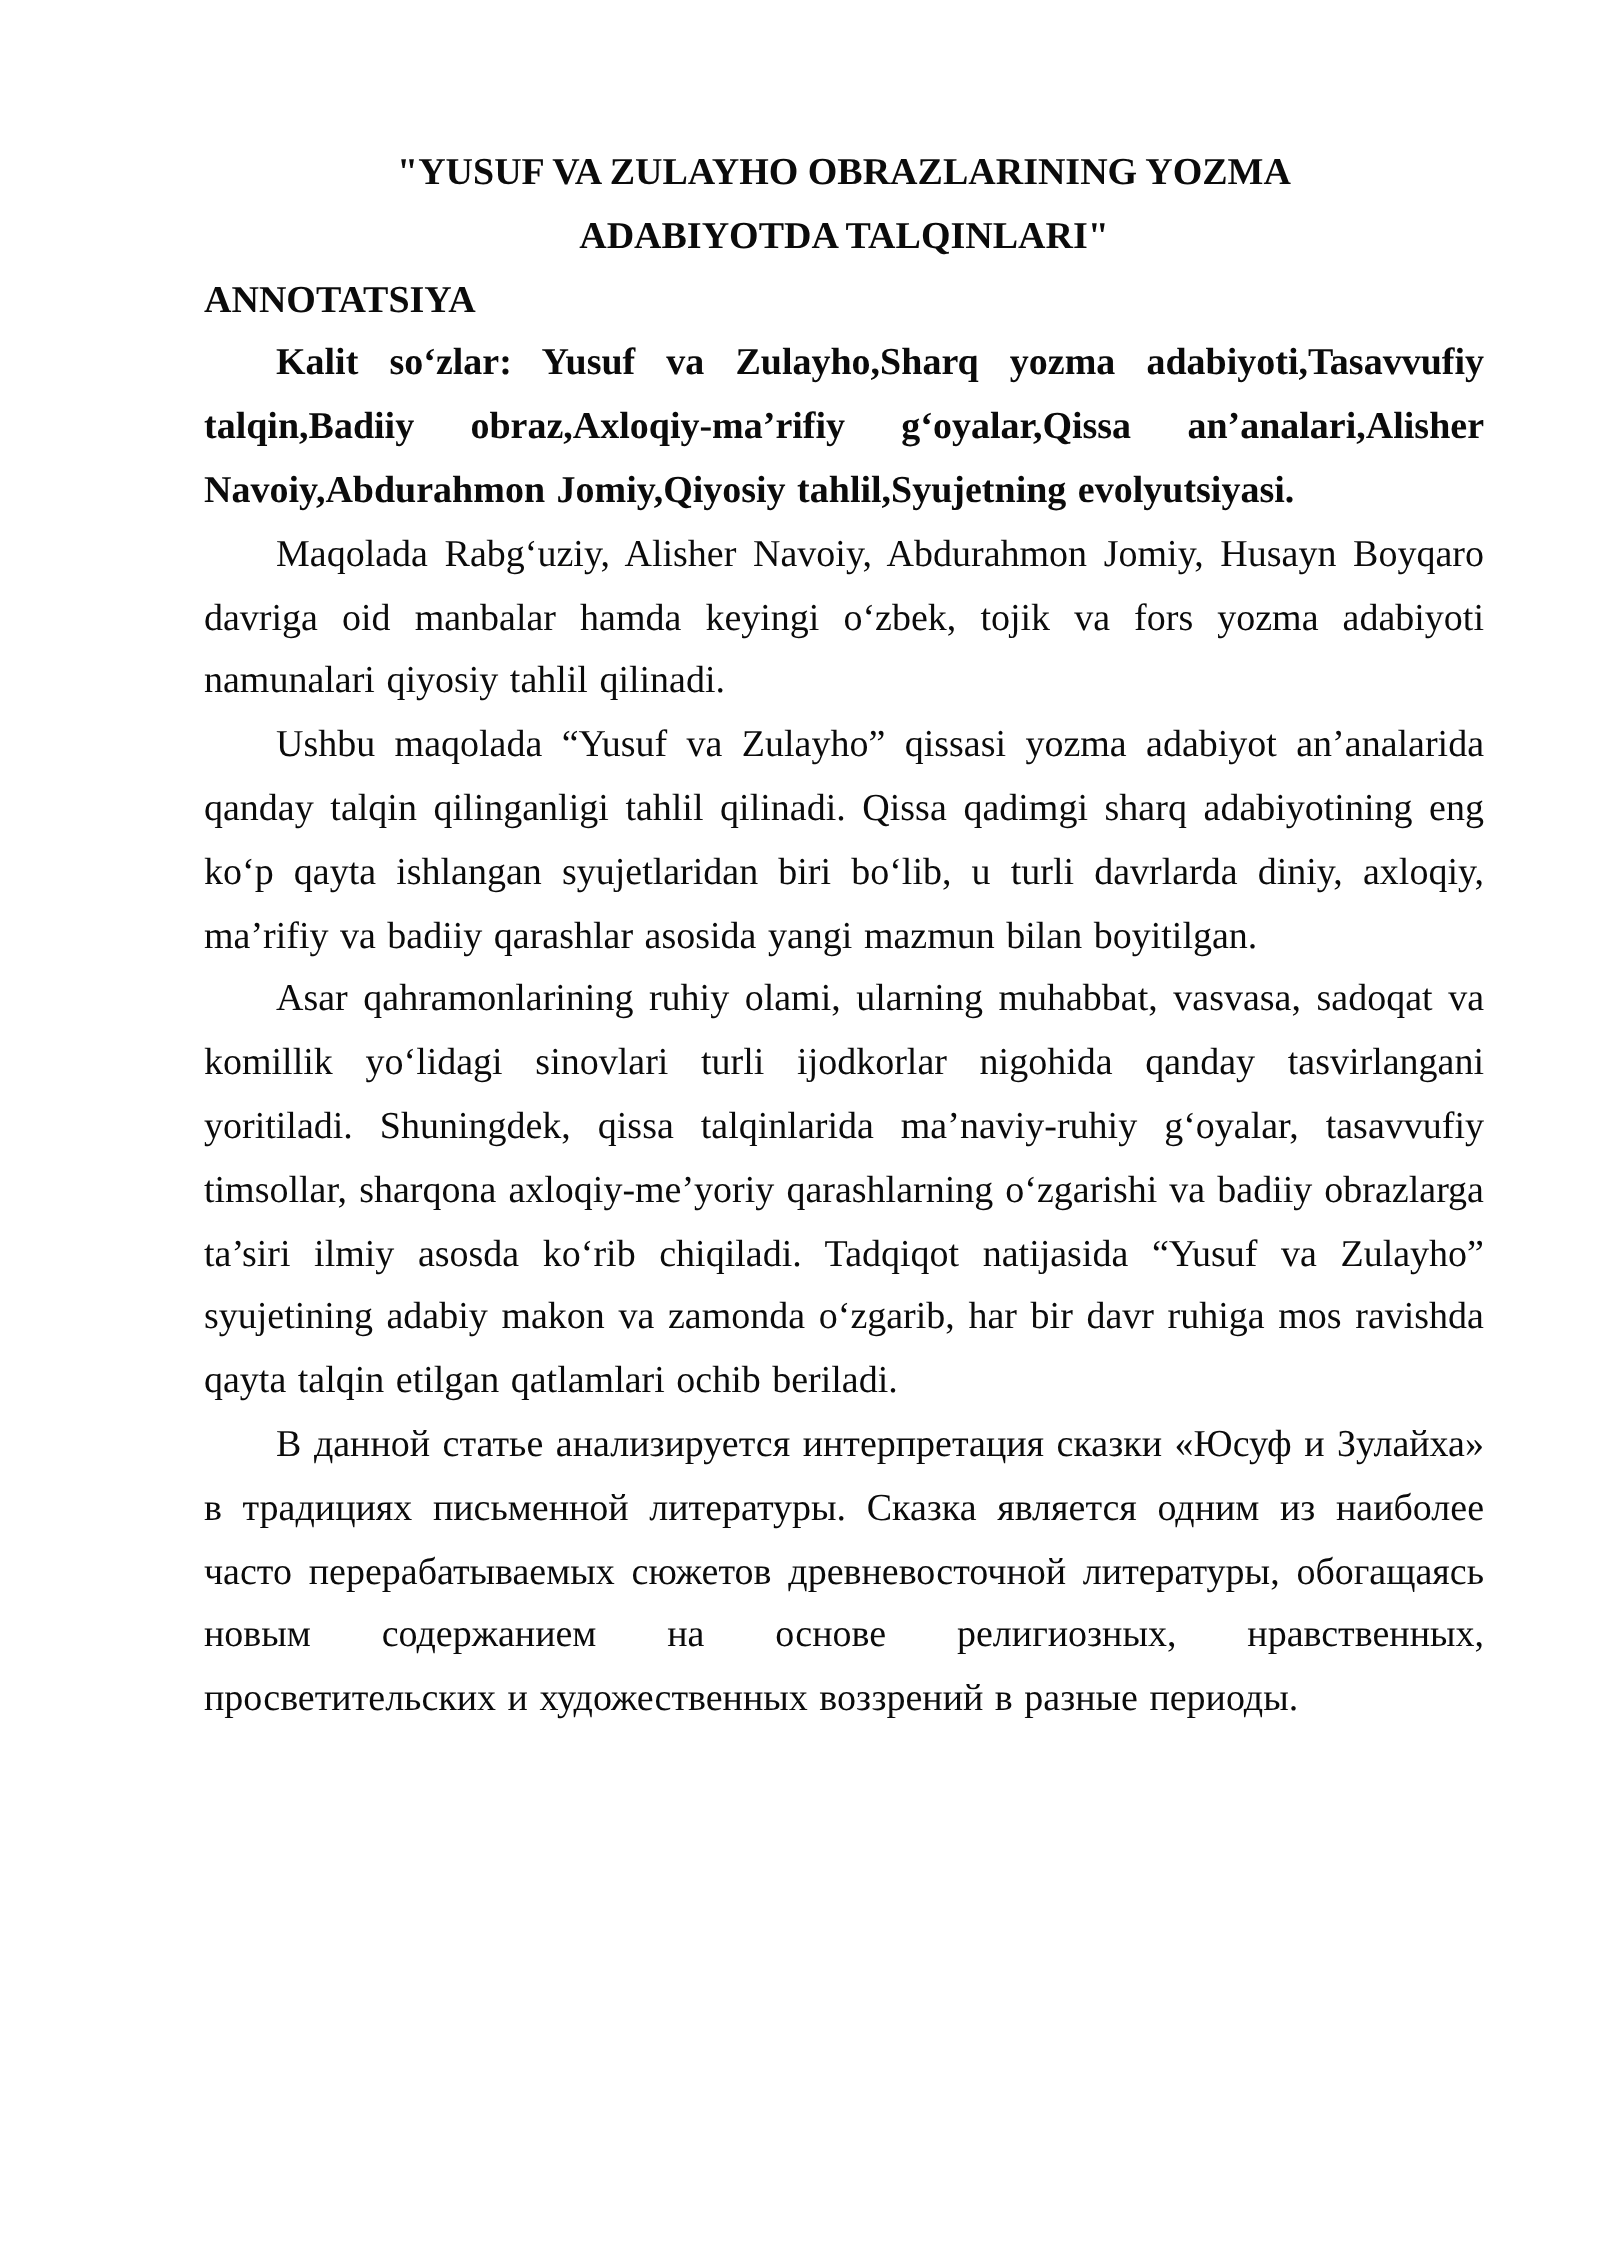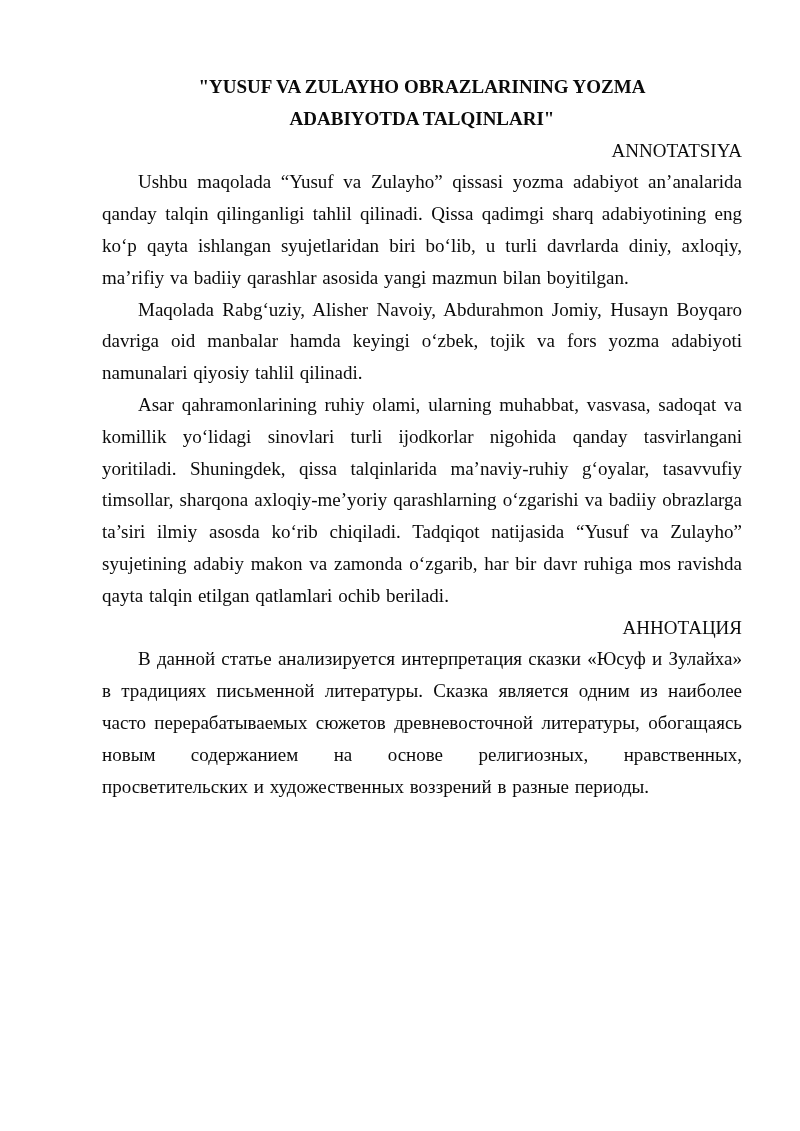--- a/index.html
+++ b/index.html
@@ -38,43 +38,43 @@
     text-align: justify;
     text-indent: 36px;
     font-size: 19px;
     line-height: 31.8px;
     word-spacing: 1px;
   }
   .para.bold {
     font-weight: bold;
   }
   .center-heading {
-    text-align: right;
-    font-weight: normal;
+    text-align: left;
+    font-weight: bold;
     font-size: 19px;
     line-height: 31.8px;
     margin: 0;
   }
 </style>
 </head>
 <body>
 
 <div class="page">
 
   <h1 class="title-line doc-line">"YUSUF VA ZULAYHO OBRAZLARINING YOZMA</h1>
 
   <h1 class="title-line doc-line">ADABIYOTDA TALQINLARI"</h1>
 
   <h2 class="center-heading doc-line">ANNOTATSIYA</h2>
 
+  <p class="para bold">Kalit so‘zlar: Yusuf va Zulayho,Sharq yozma adabiyoti,Tasavvufiy talqin,Badiiy obraz,Axloqiy-ma’rifiy g‘oyalar,Qissa an’analari,Alisher Navoiy,Abdurahmon Jomiy,Qiyosiy tahlil,Syujetning evolyutsiyasi.</p>
+
+  <p class="para">Maqolada Rabg‘uziy, Alisher Navoiy, Abdurahmon Jomiy, Husayn Boyqaro davriga oid manbalar hamda keyingi o‘zbek, tojik va fors yozma adabiyoti namunalari qiyosiy tahlil qilinadi.</p>
 
   <p class="para">Ushbu maqolada “Yusuf va Zulayho” qissasi yozma adabiyot an’analarida qanday talqin qilinganligi tahlil qilinadi. Qissa qadimgi sharq adabiyotining eng ko‘p qayta ishlangan syujetlaridan biri bo‘lib, u turli davrlarda diniy, axloqiy, ma’rifiy va badiiy qarashlar asosida yangi mazmun bilan boyitilgan.</p>
 
-  <p class="para">Maqolada Rabg‘uziy, Alisher Navoiy, Abdurahmon Jomiy, Husayn Boyqaro davriga oid manbalar hamda keyingi o‘zbek, tojik va fors yozma adabiyoti namunalari qiyosiy tahlil qilinadi.</p>
-
   <p class="para">Asar qahramonlarining ruhiy olami, ularning muhabbat, vasvasa, sadoqat va komillik yo‘lidagi sinovlari turli ijodkorlar nigohida qanday tasvirlangani yoritiladi. Shuningdek, qissa talqinlarida ma’naviy-ruhiy g‘oyalar, tasavvufiy timsollar, sharqona axloqiy-me’yoriy qarashlarning o‘zgarishi va badiiy obrazlarga ta’siri ilmiy asosda ko‘rib chiqiladi. Tadqiqot natijasida “Yusuf va Zulayho” syujetining adabiy makon va zamonda o‘zgarib, har bir davr ruhiga mos ravishda qayta talqin etilgan qatlamlari ochib beriladi.</p>
 
-  <h2 class="center-heading doc-line">АННОТАЦИЯ</h2>
 
 
   <p class="para">В данной статье анализируется интерпретация сказки «Юсуф и Зулайха» в традициях письменной литературы. Сказка является одним из наиболее часто перерабатываемых сюжетов древневосточной литературы, обогащаясь новым содержанием на основе религиозных, нравственных, просветительских и художественных воззрений в разные периоды.</p>
 
 </div>
 
 </body></html>

